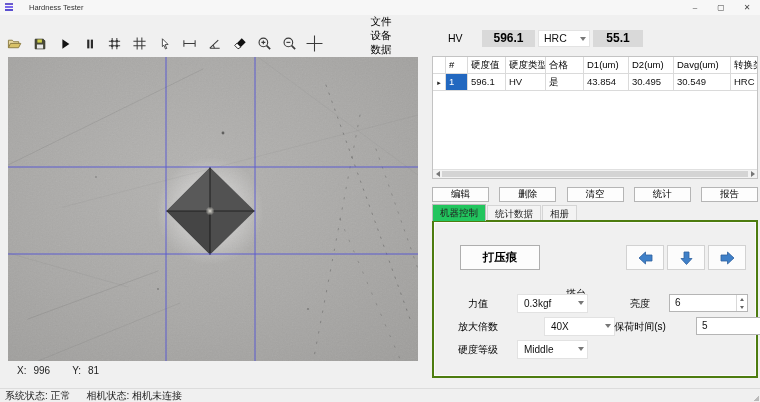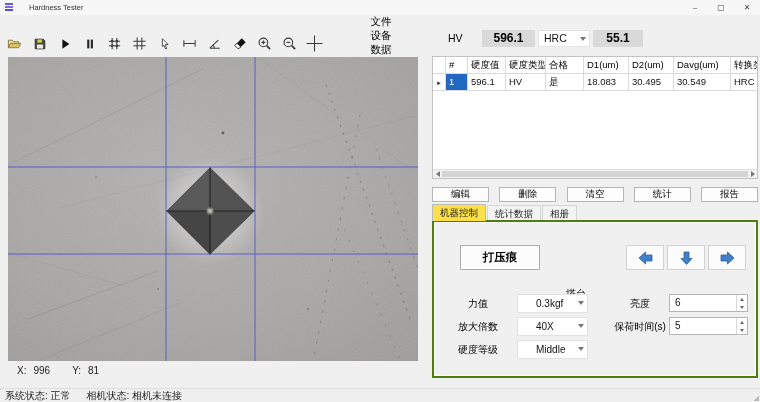--- a/index.html
+++ b/index.html
@@ -65,44 +65,44 @@
   .tri-l{width:0;height:0;border-top:3px solid transparent;border-bottom:3px solid transparent;border-right:4px solid #777;}
   .tri-r{width:0;height:0;border-top:3px solid transparent;border-bottom:3px solid transparent;border-left:4px solid #777;}
   
   .actions{position:absolute;left:432px;top:187px;width:326px;height:15px;display:flex;justify-content:space-between;}
   .act-btn{width:57px;height:15px;background:#fdfdfd;border:1px solid #b5b5b5;font-size:9.5px;
     display:flex;align-items:center;justify-content:center;font-family:inherit;}
   
   .tabs{position:absolute;left:432px;top:204px;width:326px;height:17px;display:flex;align-items:flex-end;}
   .tab{height:16px;line-height:15px;padding:0 7px;font-size:9.5px;background:#f3f3f3;
     border:1px solid #d5d5d5;border-bottom:none;margin-right:1px;color:#222;}
-  .tab.active{background:#fde047;border-color:#bbb;height:17px;line-height:16px;position:relative;z-index:2;text-align:center;}
+  .tab.active{background:#22c55e;border-color:#bbb;height:17px;line-height:16px;position:relative;z-index:2;text-align:center;}
   
   .panel{position:absolute;left:432px;top:220px;width:326px;height:158px;background:#f0f0f0;
     border:2px solid #4d7c0f;box-shadow:inset 0 0 0 1px #fbfbfb;}
   .indent-btn{position:absolute;left:26px;top:23px;width:80px;height:25px;background:#fcfcfc;
     border:1px solid #aeaeae;font-weight:bold;font-size:11.5px;font-family:inherit;
     display:flex;align-items:center;justify-content:center;color:#000;}
   .turret-label{position:absolute;left:132px;top:29px;font-size:10px;color:#000;margin-top:36px;}
   .arrow-btn{position:absolute;top:23px;width:38px;height:25px;background:#fcfcfc;border:1px solid #d2d2d2;
     display:flex;align-items:center;justify-content:center;}
   .arrow-left{left:192px;} .arrow-down{left:233px;} .arrow-right{left:274px;}
   .frow-label{position:absolute;width:72px;text-align:center;font-size:10px;color:#000;}
   .fl-left{left:8px;}
   .fl-right{left:172px;width:68px;}
   .combo{position:absolute;left:83px;width:71px;height:19px;background:#fff;border:1px solid #e2e2e2;
-    font-size:10px;line-height:17px;padding-left:18px;}
+    font-size:10px;line-height:17px;padding-left:6px;}
   .spin{position:absolute;left:235px;width:79px;height:18px;background:#fff;border:1px solid #b5b5b5;
     font-size:10px;line-height:16px;padding-left:5px;}
   .spin-btns{position:absolute;right:0;top:0;bottom:0;width:11px;border-left:1px solid #d9d9d9;
     display:flex;flex-direction:column;}
   .spin-up,.spin-down{flex:1;display:flex;align-items:center;justify-content:center;}
   .tri-up{width:0;height:0;border-left:2.5px solid transparent;border-right:2.5px solid transparent;border-bottom:3.5px solid #666;}
   .tri-down{width:0;height:0;border-left:2.5px solid transparent;border-right:2.5px solid transparent;border-top:3.5px solid #666;}
-  .r1{top:72px;} .r2{top:95px;} .r3{top:118px;}
+  .r1{top:72px;} .r2{top:95px;margin-left:27px;} .r3{top:118px;}
   .r1l{top:75px;} .r2l{top:98px;} .r3l{top:121px;}
   
   .statusbar{position:absolute;left:0;top:388px;width:760px;height:14px;border-top:1px solid #dcdcdc;
     display:flex;align-items:center;padding-left:5px;font-size:10px;color:#222;}
   .statusbar span{margin-right:16px;text-align:right;}
   .resize-grip{position:absolute;right:1px;bottom:1px;width:7px;height:7px;
     background:
       linear-gradient(135deg, transparent 60%, #bbb 60%);
   }
 </style>
@@ -306,21 +306,21 @@
     <div class="tcell c6">D2(um)</div>
     <div class="tcell c7">Davg(um)</div>
     <div class="tcell c8">转换类型</div>
   </div>
   <div class="trow">
     <div class="tcell c0 row-marker">▸</div>
     <div class="tcell c1 sel-cell">1</div>
     <div class="tcell c2">596.1</div>
     <div class="tcell c3">HV</div>
     <div class="tcell c4">是</div>
-    <div class="tcell c5">18.083</div>
+    <div class="tcell c5">43.854</div>
     <div class="tcell c6">30.495</div>
     <div class="tcell c7">30.549</div>
     <div class="tcell c8">HRC</div>
   </div>
   <div class="hscroll">
     <span class="hs-btn">
         <span class="tri-l"></span>
       </span>
     <span class="hs-thumb"></span>
     <span class="hs-btn">

